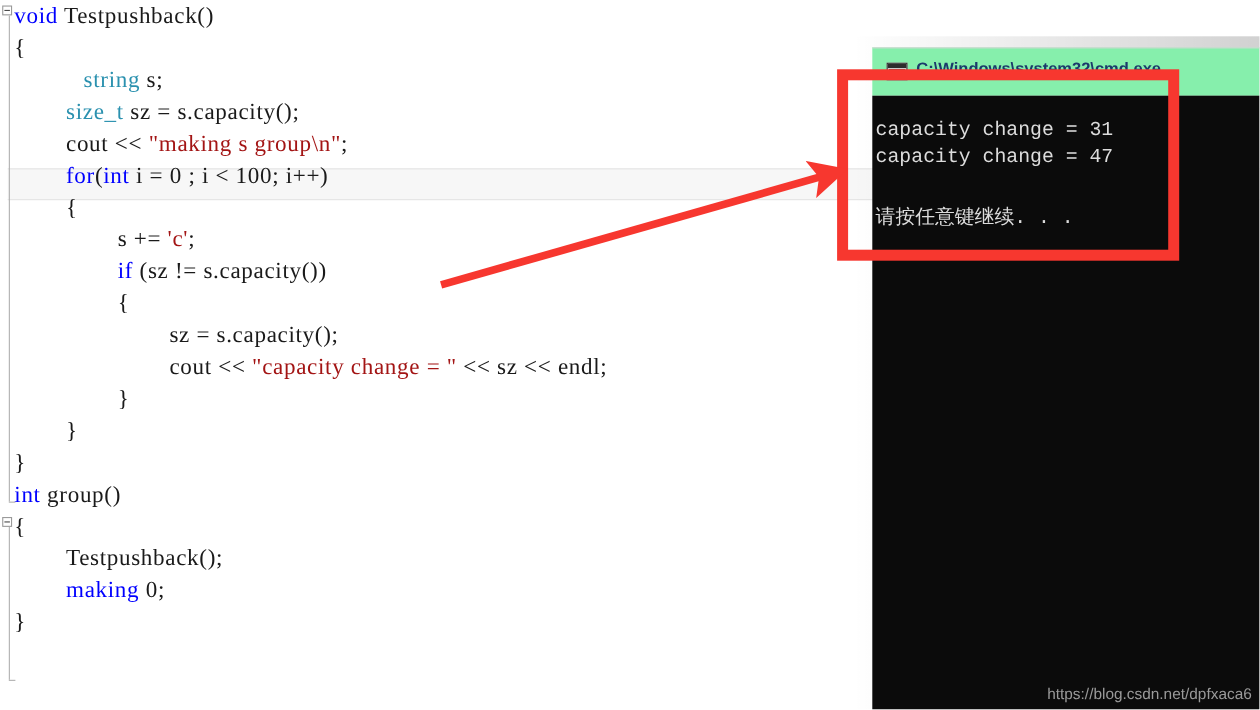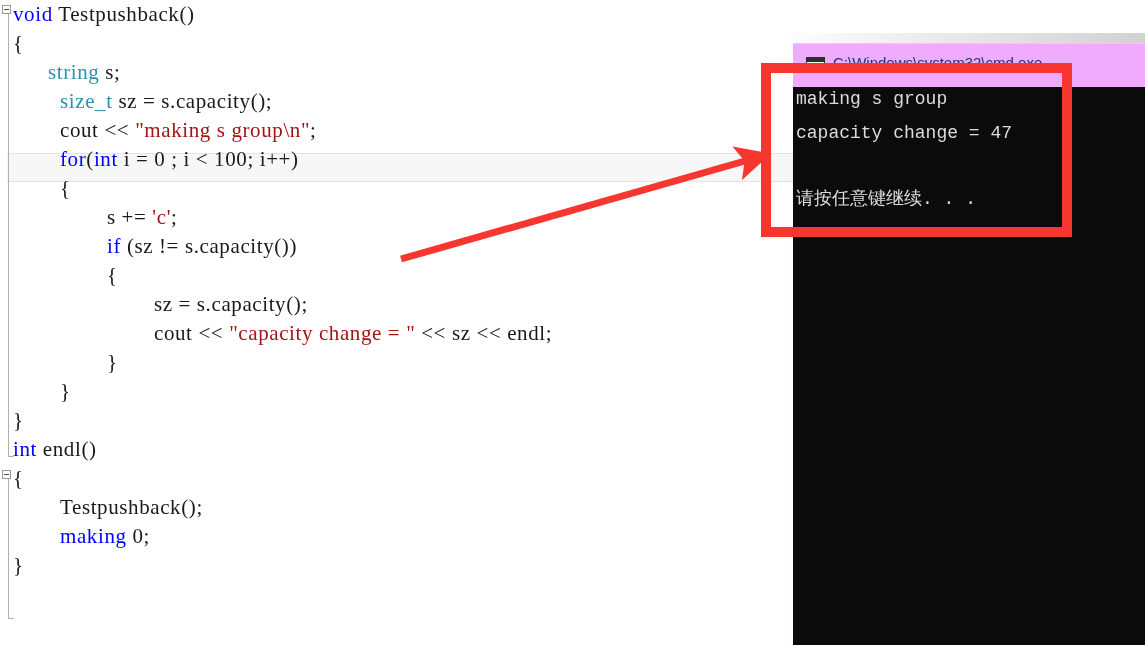--- a/index.html
+++ b/index.html
@@ -105,23 +105,24 @@
     width: 372px;
     height: 612px;
     background: linear-gradient(to right, rgba(0,0,0,0) 0%, rgba(0,0,0,0.10) 55%, rgba(0,0,0,0.18) 100%);
     pointer-events: none;
   }
   #console-titlebar {
     position: absolute;
     left: 0; top: 0;
     width: 352px;
     height: 44px;
-    background: #f0abfc;
+    background: #86efac;
     border-top: 1px solid #d8d8d8;
     box-sizing: border-box;
+    font-weight: bold;
   }
   #console-icon {
     position: absolute;
     left: 13px; top: 13px;
     width: 19px; height: 16px;
     background: #f2f2f2;
     border: 1px solid #2d2d2d;
     box-sizing: border-box;
   }
   #console-icon .bar {
@@ -210,56 +211,57 @@
     <div class="outline-line" style="top:478px;height:140px;"></div>
     <div class="outline-tick" style="top:618px;"></div>
 
     <div class="collapse-box" style="top:5px;"></div>
     <div class="collapse-box" style="top:470px;"></div>
   </div>
 
   <div id="code-lines">
       <div class="code-line" style="top: 0px; left: 13px;"><span class="kw">void</span><span class="pln"> Testpushback()</span></div>
       <div class="code-line" style="top: 29px; left: 13px;"><span class="pln">{</span></div>
-      <div class="code-line" style="top: 58px; left: 48px; text-align: right;"><span class="typ">string</span><span class="pln"> s;</span></div>
+      <div class="code-line" style="top: 58px; left: 76px; text-align: right;"><span class="typ">string</span><span class="pln"> s;</span></div>
       <div class="code-line" style="top: 87px; left: 60px;"><span class="typ">size_t</span><span class="pln"> sz = s.capacity();</span></div>
       <div class="code-line" style="top: 116px; left: 60px;"><span class="pln">cout &lt;&lt; </span><span class="str">"making s group\n"</span><span class="pln">;</span></div>
       <div class="code-line" style="top: 145px; left: 60px;"><span class="kw">for</span><span class="pln">(</span><span class="kw">int</span><span class="pln"> i = 0 ; i &lt; 100; i++)</span></div>
       <div class="code-line" style="top: 174px; left: 60px;"><span class="pln">{</span></div>
       <div class="code-line" style="top: 203px; left: 107px;"><span class="pln">s += </span><span class="str">'c'</span><span class="pln">;</span></div>
       <div class="code-line" style="top: 232px; left: 107px;"><span class="kw">if</span><span class="pln"> (sz != s.capacity())</span></div>
       <div class="code-line" style="top: 261px; left: 107px;"><span class="pln">{</span></div>
       <div class="code-line" style="top: 290px; left: 154px;"><span class="pln">sz = s.capacity();</span></div>
       <div class="code-line" style="top: 319px; left: 154px;"><span class="pln">cout &lt;&lt; </span><span class="str">"capacity change = "</span><span class="pln"> &lt;&lt; sz &lt;&lt; endl;</span></div>
       <div class="code-line" style="top: 348px; left: 107px;"><span class="pln">}</span></div>
       <div class="code-line" style="top: 377px; left: 60px;"><span class="pln">}</span></div>
       <div class="code-line" style="top: 406px; left: 13px;"><span class="pln">}</span></div>
-      <div class="code-line" style="top: 435px; left: 13px;"><span class="kw">int</span><span class="pln"> endl()</span></div>
+      <div class="code-line" style="top: 435px; left: 13px;"><span class="kw">int</span><span class="pln"> group()</span></div>
       <div class="code-line" style="top: 464px; left: 13px;"><span class="pln">{</span></div>
       <div class="code-line" style="top: 493px; left: 60px;"><span class="pln">Testpushback();</span></div>
       <div class="code-line" style="top: 522px; left: 60px;"><span class="kw">making</span><span class="pln"> 0;</span></div>
       <div class="code-line" style="top: 551px; left: 13px;"><span class="pln">}</span></div>
     </div>
 </div>
 
 <div id="console-shadow"></div>
 
 <div id="console-window">
   <div id="console-titlebar">
     <div id="console-icon">
       <div class="bar"></div>
       <div class="body"></div>
     </div>
     <div id="console-title">C:\Windows\system32\cmd.exe</div>
   </div>
   <div id="console-body">
-      <div class="console-line" style="top: 2px;">making s group</div>
-      <div class="console-line" style="top: 36px;">capacity change = 47</div>
+      <div class="console-line" style="top: 22px;">capacity change = 31</div>
+      <div class="console-line" style="top: 46px;">capacity change = 47</div>
       <div class="console-line" style="top: 102px;">请按任意键继续. . .</div>
     </div>
+  <div id="watermark">https://blog.csdn.net/dpfxaca6</div>
 </div>
 
 <div id="red-rect"></div>
 
 <svg id="red-arrow" viewBox="0 0 390 130" width="390" height="130">
   <defs>
     <marker id="arrowhead" markerWidth="5" markerHeight="5" refX="2.2" refY="2.5" orient="auto" markerUnits="strokeWidth">
       <path d="M0,0 L5,2.5 L0,5 L1.1,2.5 Z" fill="#f7372f"></path>
     </marker>
   </defs>

